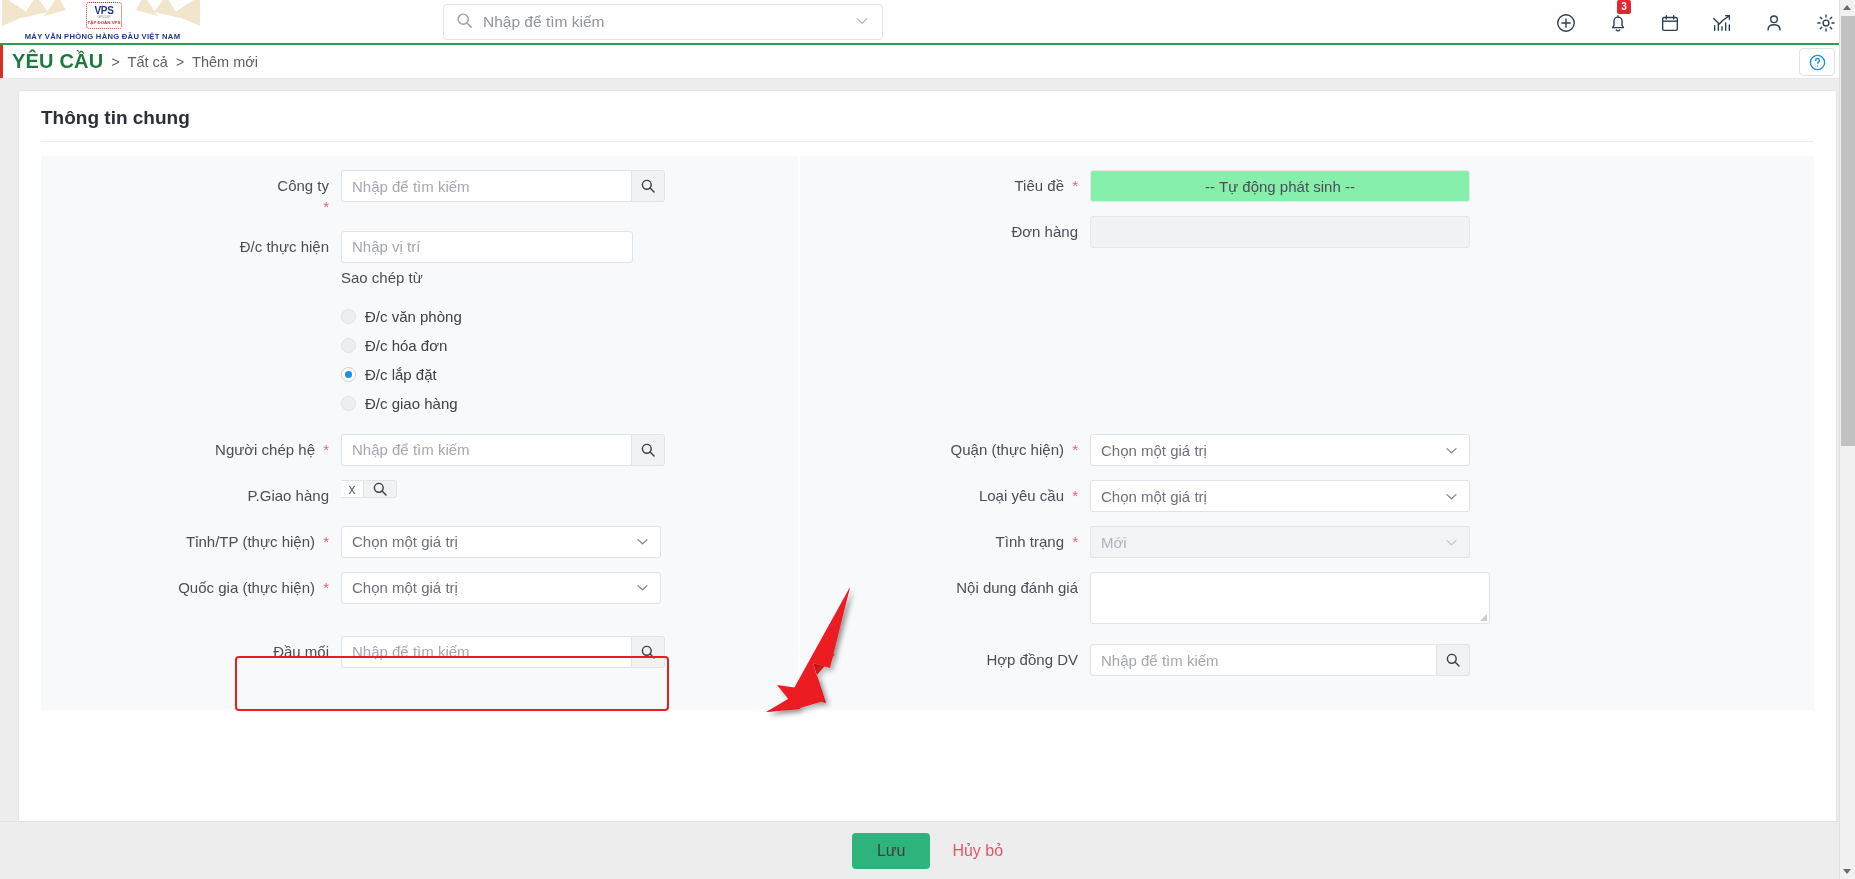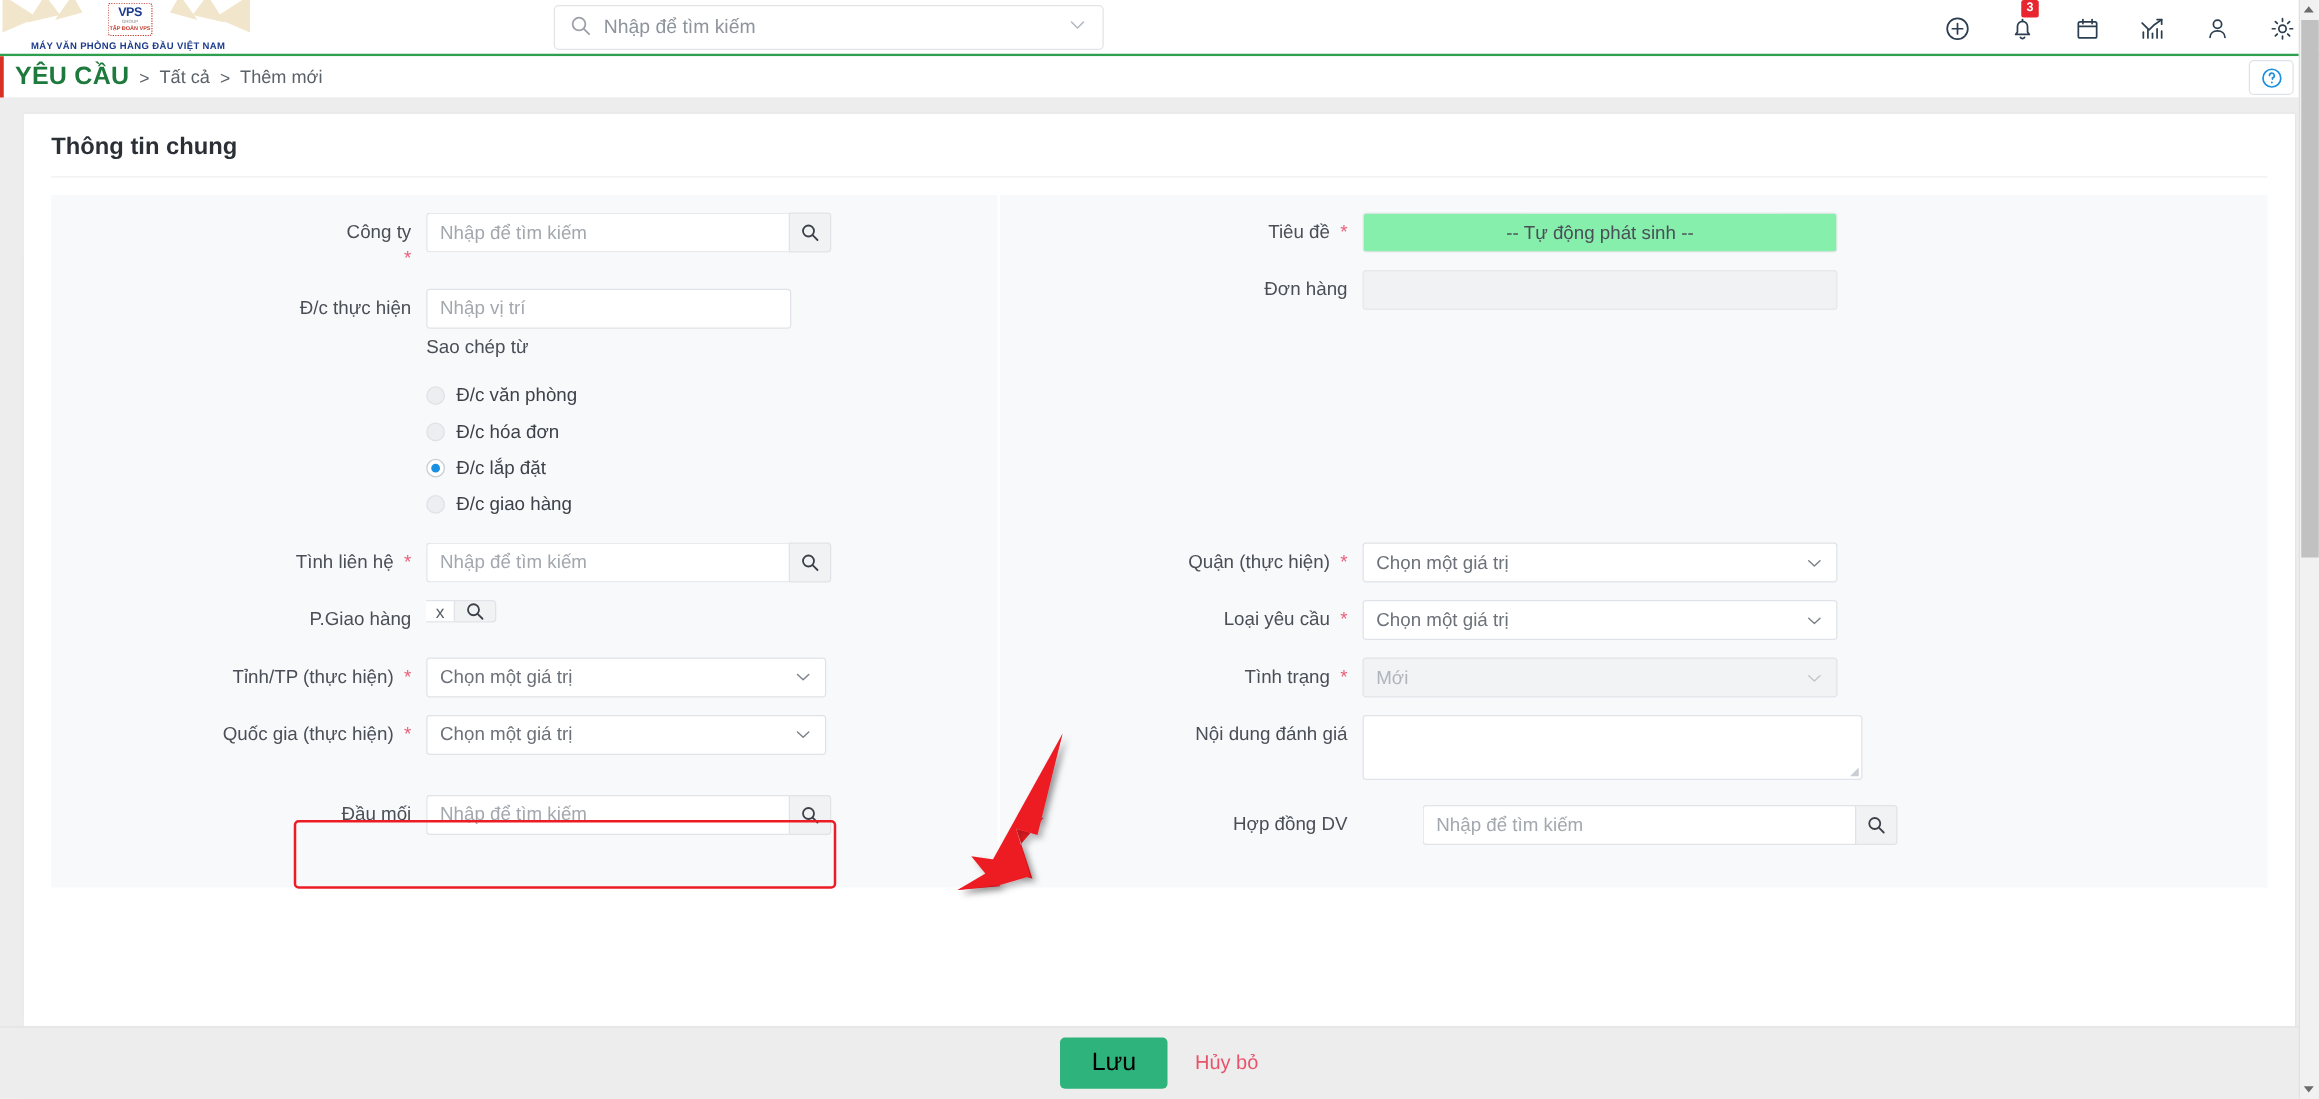--- a/index.html
+++ b/index.html
@@ -340,25 +340,25 @@
     background: #ededed;
     border-top: 1px solid #e0e2e5;
     display: flex;
     align-items: center;
     justify-content: center;
     gap: 22px;
     z-index: 40;
   }
   .btn-save {
     background: #2eb37c;
-    color: #000000;
+    color: #404040;
     border: none;
     border-radius: 4px;
     font-family: "Liberation Sans", sans-serif;
-    font-size: 20px;
+    font-size: 16px;
     padding: 9px 25px;
     cursor: pointer;
   }
   .btn-cancel {
     color: #e8546b;
     font-size: 16px;
     cursor: pointer;
   }
 
   
@@ -539,21 +539,21 @@
               <div class="radio-row">
                 <span class="rdot"></span>
                 <span class="rlabel">Đ/c giao hàng</span>
               </div>
             </div>
           </div>
         </div>
 
         <div class="row">
           <div class="lbl">
-            <span>Tình liên hệ</span>
+            <span>Người chép hệ</span>
             <span class="req">*</span>
           </div>
           <div class="searchgrp">
             <div class="inp ph w290">Nhập để tìm kiếm</div>
             <div class="sbtn">
               <svg width="16" height="16" viewBox="0 0 20 20" fill="none" stroke="#3c4149" stroke-width="1.8">
                 <circle cx="8.5" cy="8.5" r="5.5"></circle>
                   <line x1="12.6" y1="12.6" x2="17.5" y2="17.5" stroke-linecap="round"></line>
               </svg>
             </div>
@@ -678,21 +678,21 @@
               </svg>
             </span>
           </div>
         </div>
 
         <div class="row">
           <div class="lbl lbl-r" style="width:290px;">Nội dung đánh giá</div>
           <div class="ta"></div>
         </div>
 
-        <div class="row" style="margin-top:20px;gap:48px;">
+        <div class="row" style="margin-top:20px;">
           <div class="lbl lbl-r" style="width:290px;">Hợp đồng DV</div>
           <div class="searchgrp">
             <div class="inp ph" style="width:346px;">Nhập để tìm kiếm</div>
             <div class="sbtn">
               <svg width="16" height="16" viewBox="0 0 20 20" fill="none" stroke="#3c4149" stroke-width="1.8">
                 <circle cx="8.5" cy="8.5" r="5.5"></circle>
                   <line x1="12.6" y1="12.6" x2="17.5" y2="17.5" stroke-linecap="round"></line>
               </svg>
             </div>
           </div>

